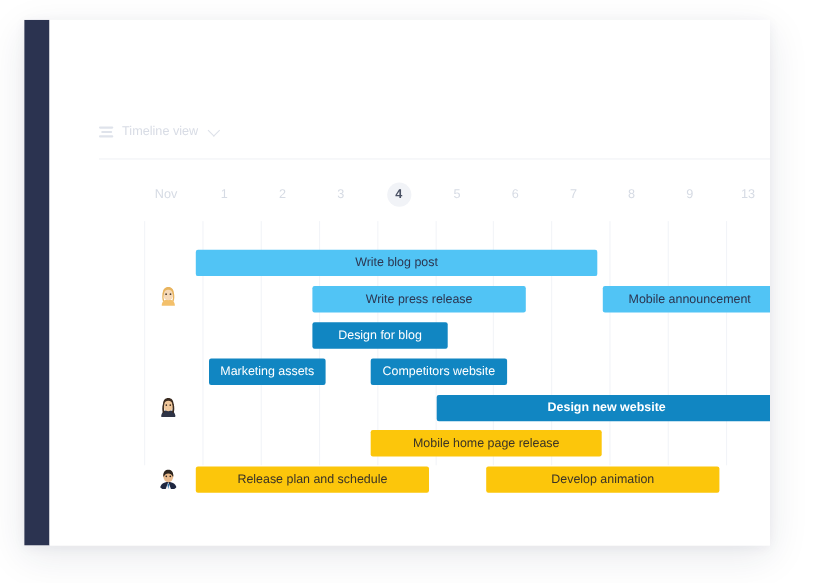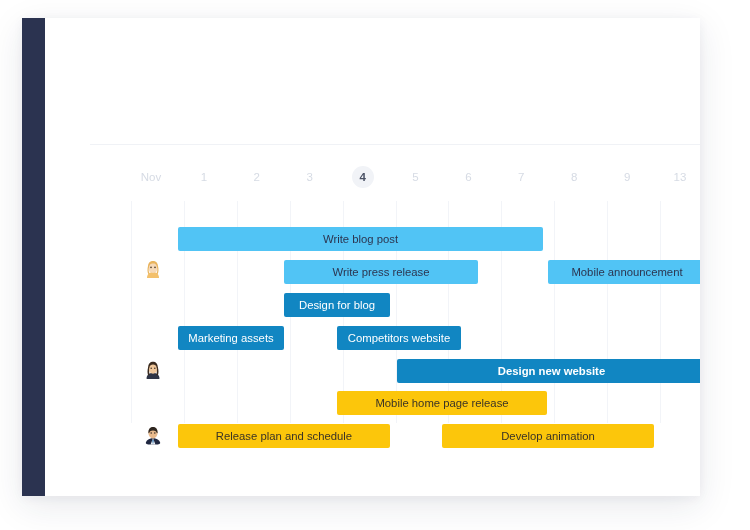--- a/index.html
+++ b/index.html
@@ -239,20 +239,29 @@
 </head>
 <body>
 
 <div id="app-card">
 
   <div id="side-rail"></div>
 
   <div id="card-main">
 
 
+    <div class="view-switch">
+      <span class="vs-icon">
+        <i></i>
+          <i></i>
+          <i></i>
+      </span>
+      <span class="vs-label">Timeline view</span>
+      <span class="vs-caret"></span>
+    </div>
 
     <div class="header-divider"></div>
 
     <div id="timeline">
       <div class="axis" id="axis">
           <div class="axis-tick" style="left: 106px;"><span class="tick-pill">Nov</span></div>
           <div class="axis-tick" style="left: 158.9px;"><span class="tick-pill">1</span></div>
           <div class="axis-tick" style="left: 211.8px;"><span class="tick-pill">2</span></div>
           <div class="axis-tick" style="left: 264.7px;"><span class="tick-pill">3</span></div>
           <div class="axis-tick is-today" style="left: 317.6px;"><span class="tick-pill">4</span></div>
@@ -279,24 +288,24 @@
       <div id="bars-layer">
           <div class="bar sky" style="left: 133px; width: 365px; top: 61px;">
             <span>Write blog post</span>
           </div>
           <div class="bar sky" style="left: 239px; width: 194px; top: 94px; justify-content: center;">
             <span>Write press release</span>
           </div>
           <div class="bar sky" style="left: 503px; width: 158px; top: 94px;">
             <span>Mobile announcement</span>
           </div>
-          <div class="bar blue" style="left: 239px; width: 106px; top: 127px;">
+          <div class="bar blue" style="left: 239px; width: 123px; top: 127px;">
             <span>Design for blog</span>
           </div>
-          <div class="bar blue" style="left: 133px; width: 106px; top: 160px; align-items: center;">
+          <div class="bar blue" style="left: 145px; width: 106px; top: 160px; align-items: center;">
             <span>Marketing assets</span>
           </div>
           <div class="bar blue" style="left: 292px; width: 124px; top: 160px;">
             <span>Competitors website</span>
           </div>
           <div class="bar blue" style="left: 352px; width: 309px; top: 193px; font-weight: bold;">
             <span>Design new website</span>
           </div>
           <div class="bar amber" style="left: 292px; width: 210px; top: 225px;">
             <span>Mobile home page release</span>

